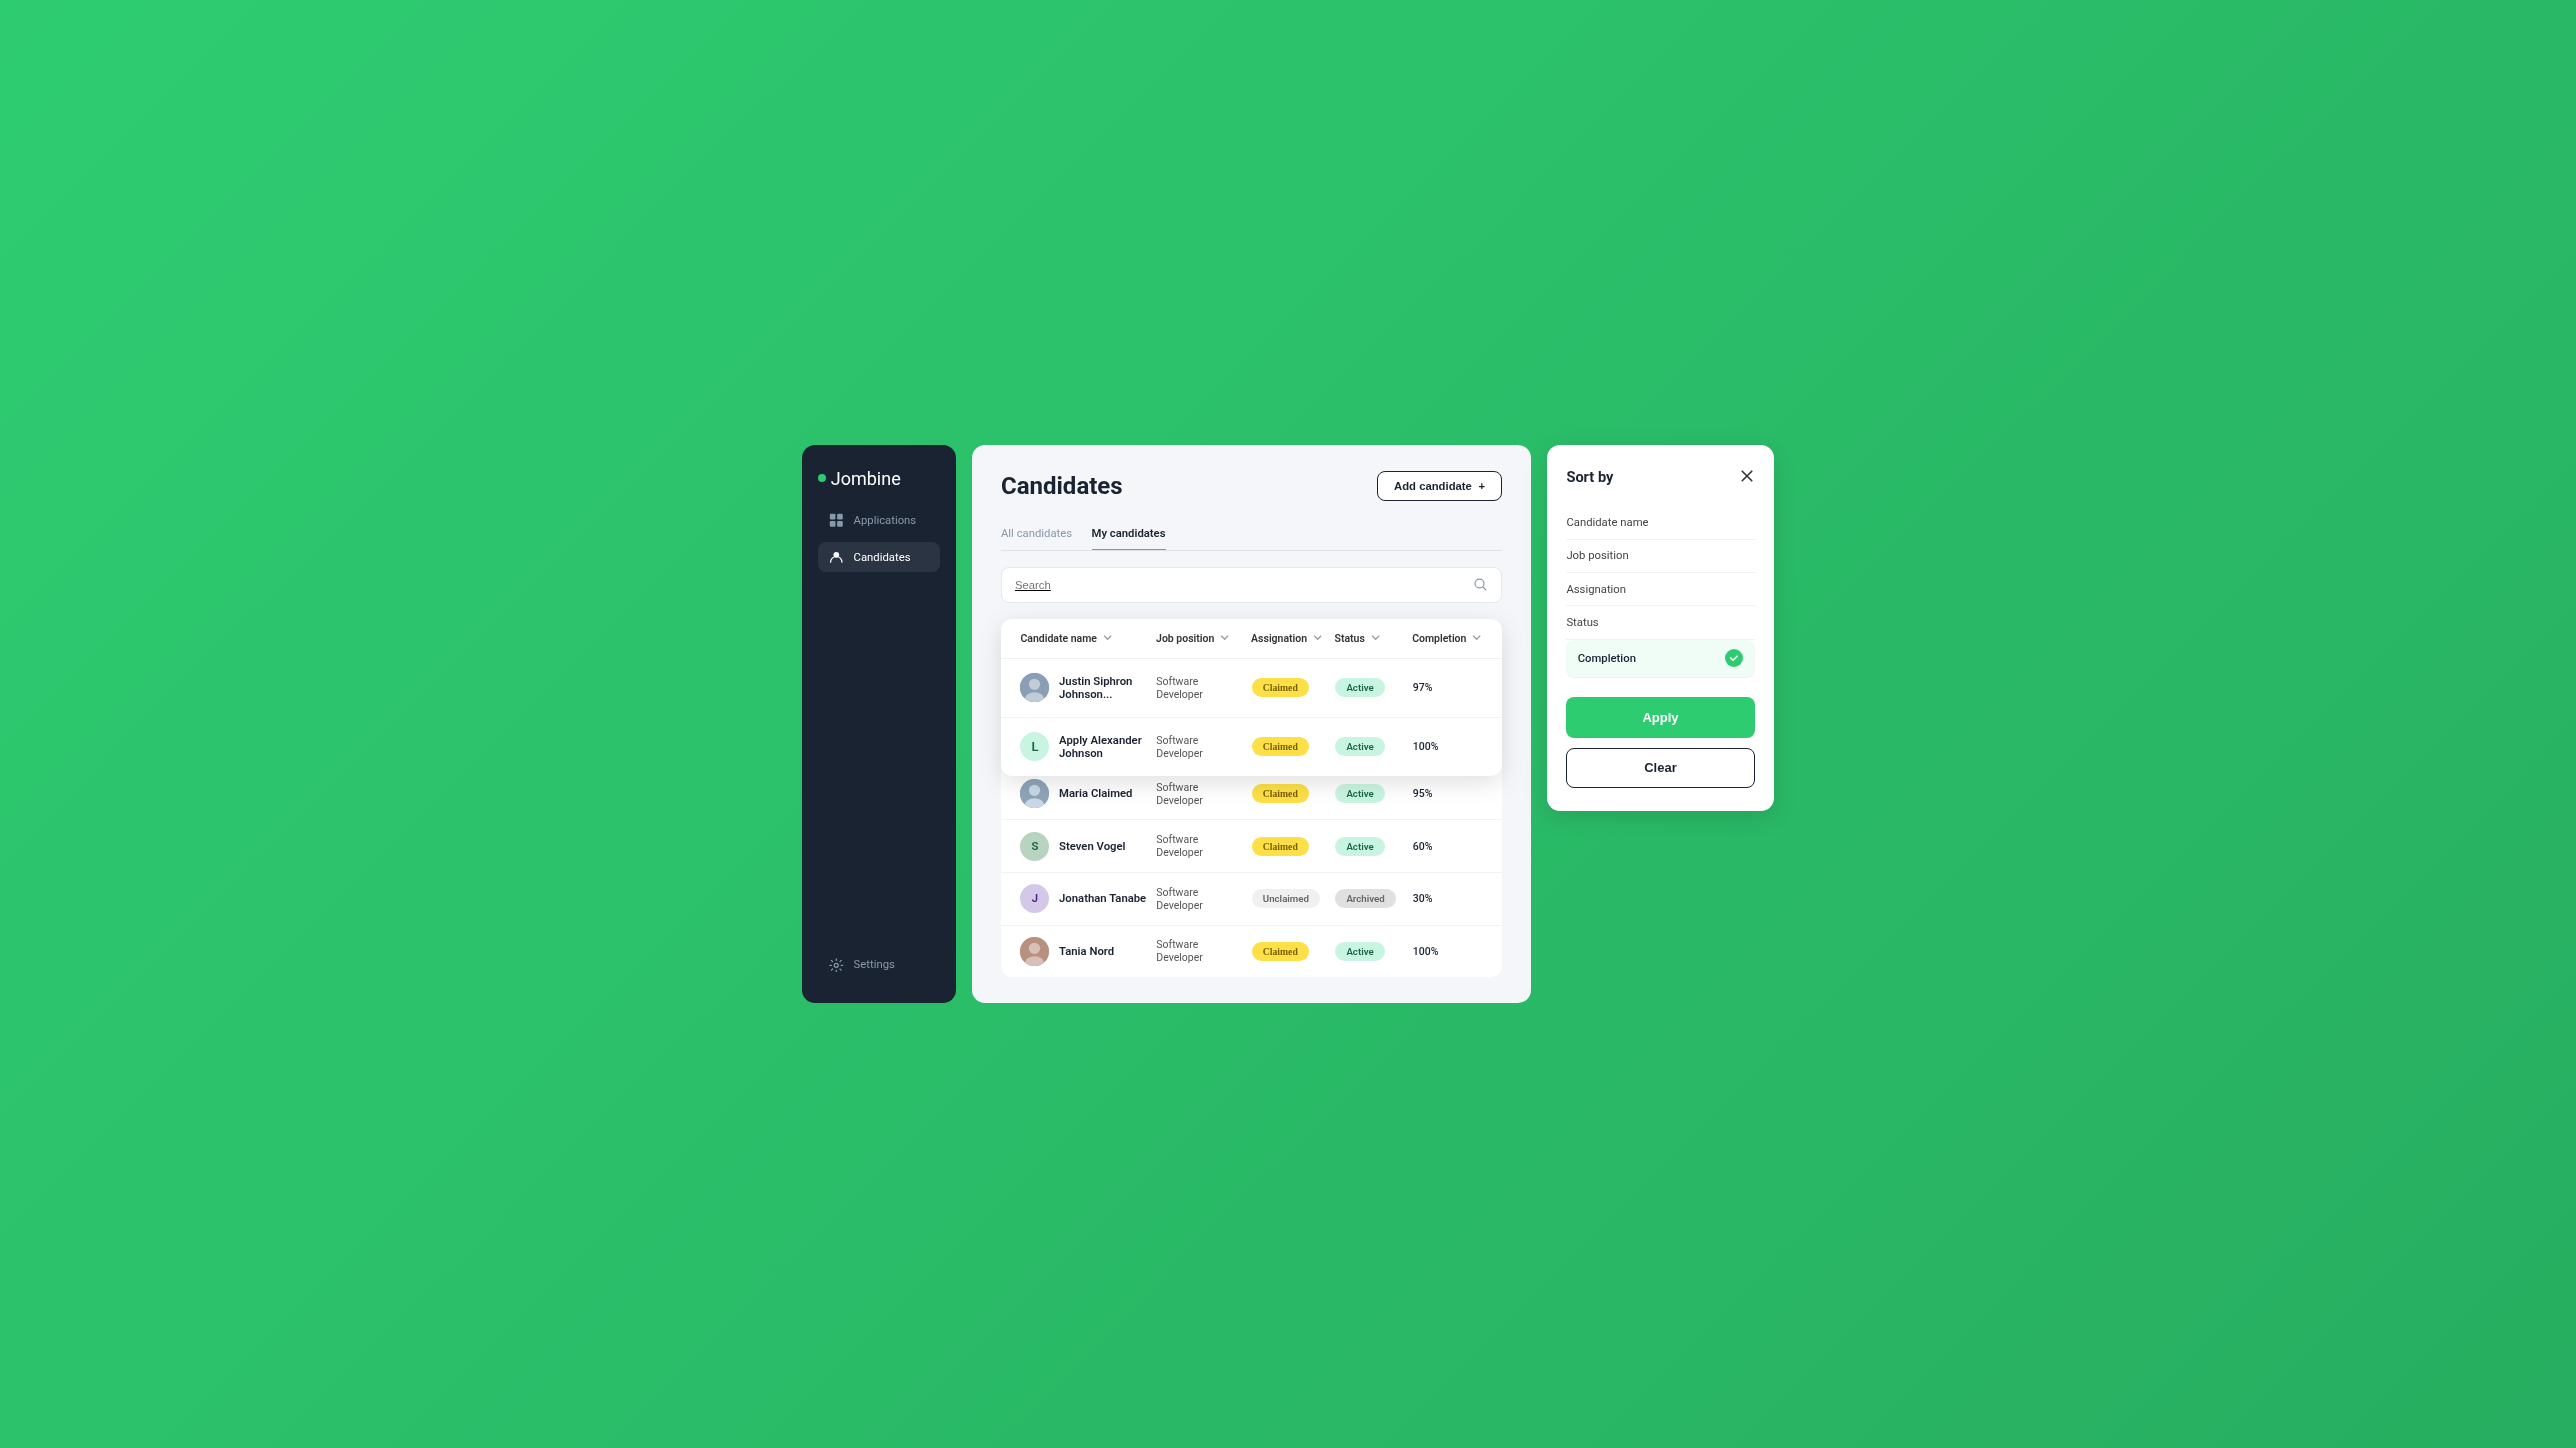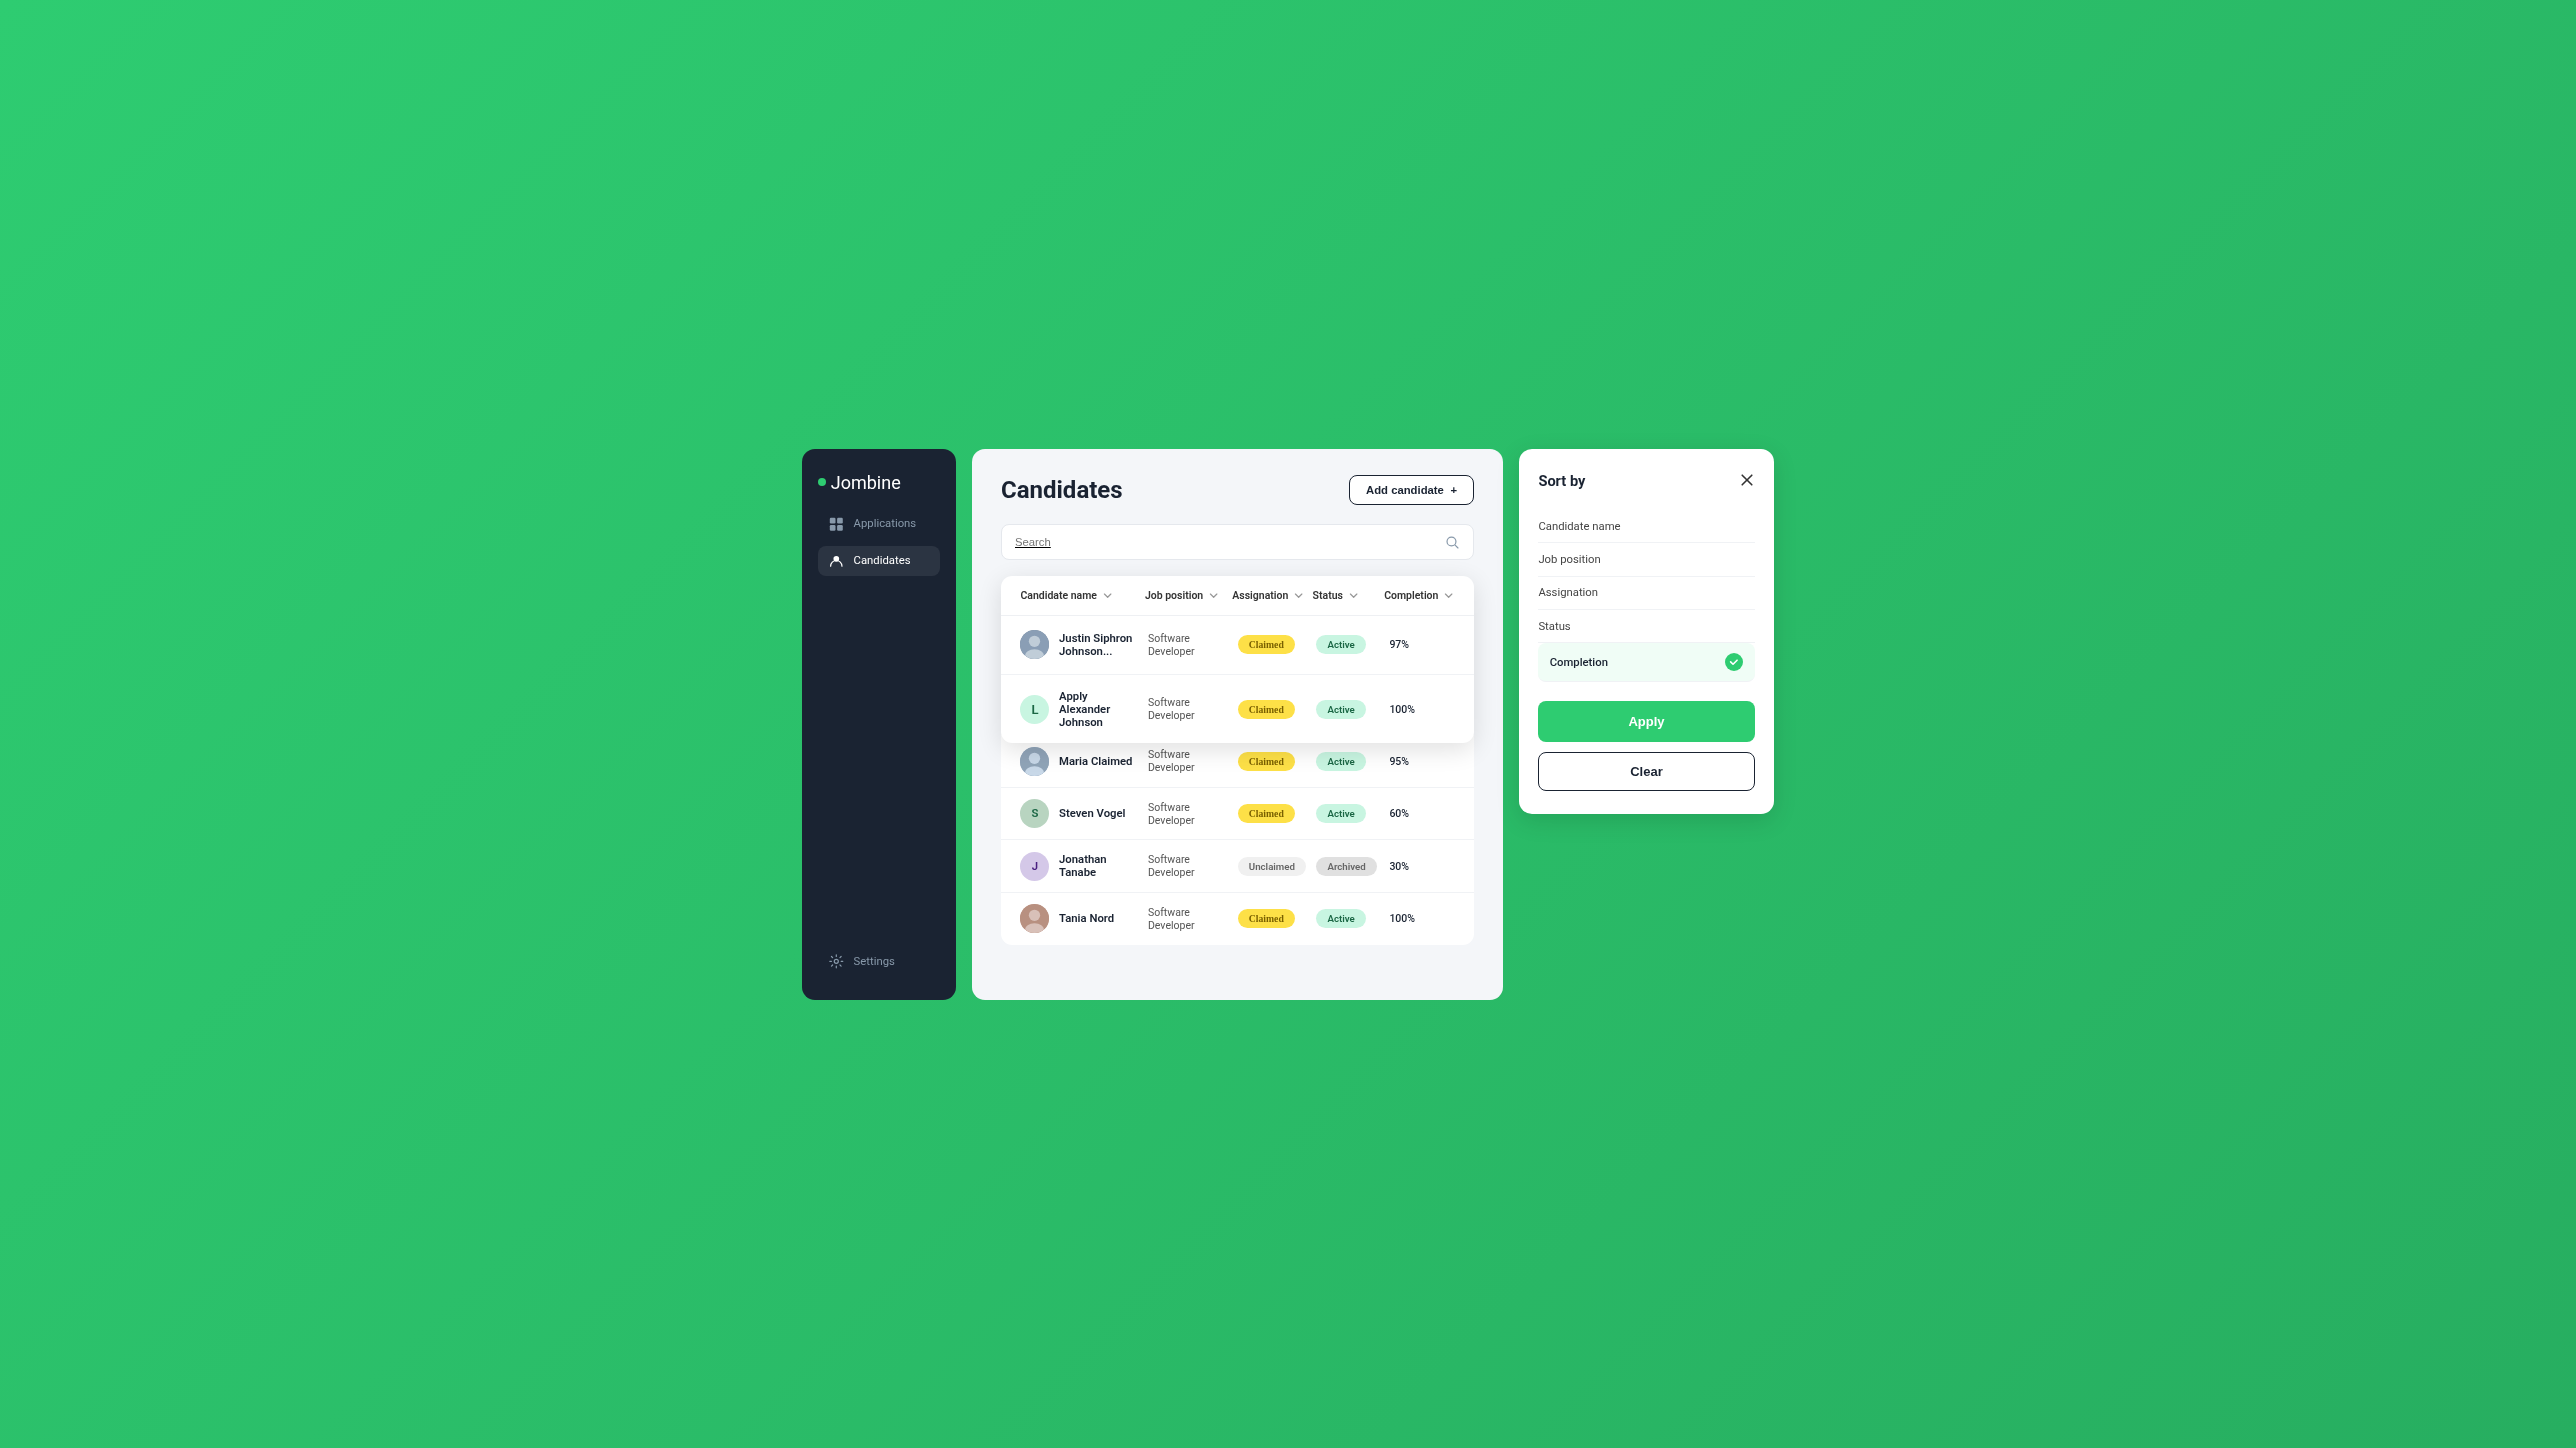--- a/index.html
+++ b/index.html
@@ -303,21 +303,21 @@
       padding: 11.3px 19.4px;
       align-items: center;
       gap: 8px;
       border-bottom: 0.8px solid #f0f2f5;
     }
 
     .table-row-bg:last-child { border-bottom: none; }
 
     
     .sort-panel {
-      width: 255px;
+      width: 227px;
       background: white;
       border-radius: 13px;
       padding: 23px 19.4px;
       box-shadow: 0 6.5px 24px rgba(0,0,0,0.12);
       flex-shrink: 0;
       position: relative;
       align-self: flex-start;
       min-height: 324px;
     }
 
@@ -465,20 +465,28 @@
 
   <main class="main-content">
     <div class="page-header">
       <h1 class="page-title">Candidates</h1>
       <button class="add-candidate-btn">
         <span>Add candidate</span>
         <span>+</span>
       </button>
     </div>
 
+    <div class="tabs">
+      <div class="tab">
+        <span>All candidates</span>
+      </div>
+      <div class="tab active">
+        <span>My candidates</span>
+      </div>
+    </div>
 
     <div class="search-bar">
       <input class="search-input" type="text" placeholder="Search" style="">
       <svg width="14.6" height="14.6" viewBox="0 0 18 18" fill="none">
         <circle cx="8" cy="8" r="5.5" stroke="#8899aa" stroke-width="1.5"></circle>
         <path d="M12.5 12.5L16 16" stroke="#8899aa" stroke-width="1.5" stroke-linecap="round"></path>
       </svg>
     </div>
 
     <div class="expanded-table">

